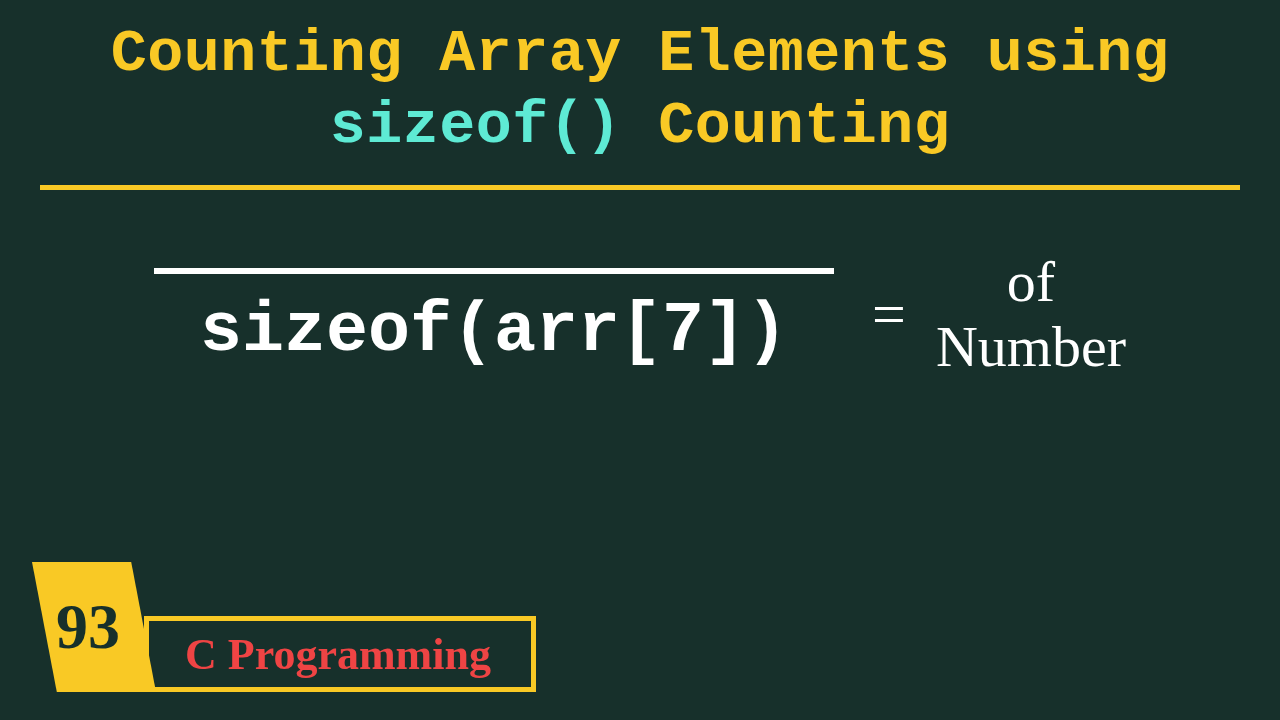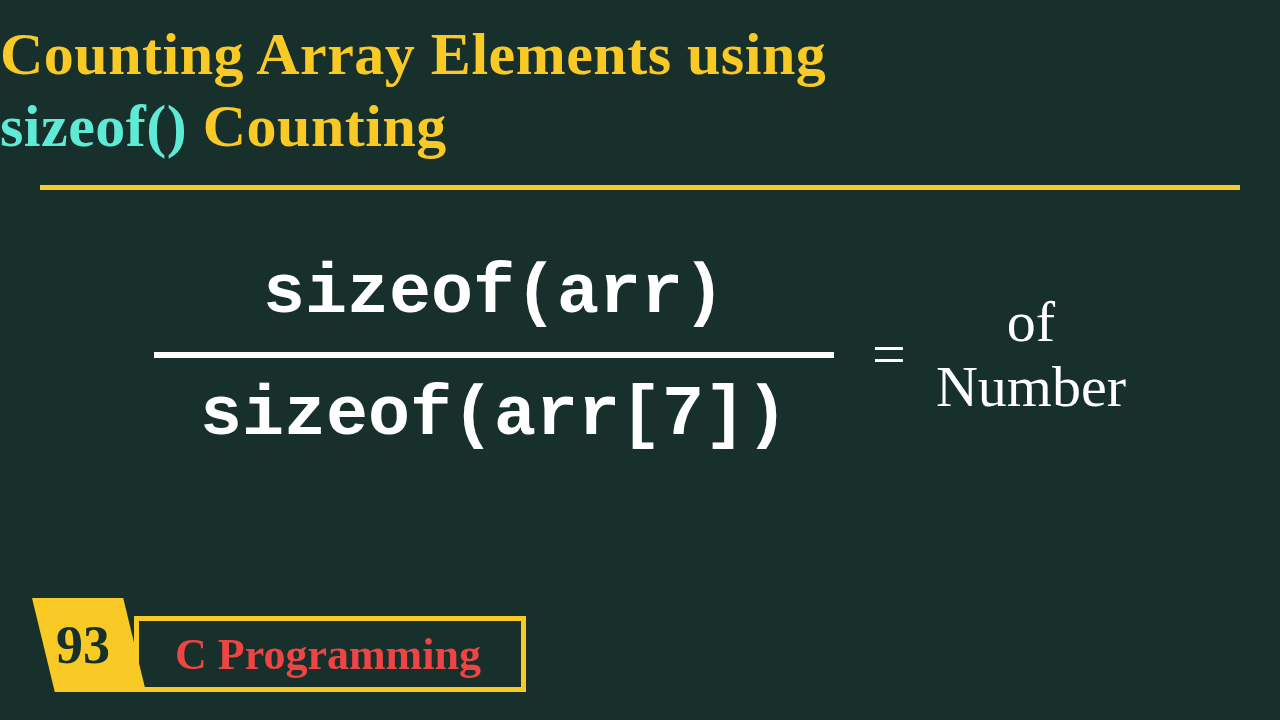--- a/index.html
+++ b/index.html
@@ -14,21 +14,22 @@
   .stage {
     position: relative;
     width: 1280px;
     height: 720px;
   }
   .title {
     position: absolute;
     top: 18px;
     left: 0;
     right: 0;
-    font-family: Liberation Serif, serif;
+    text-align: center;
+    font-family: Liberation Mono, monospace;
     font-weight: 700;
     font-size: 60px;
     line-height: 1.2;
     letter-spacing: 0.5px;
   }
   .title .yellow { color: #f9c925; }
   .title .green  { color: #5eead4; }
   .hr {
     position: absolute;
     top: 185px;
@@ -81,26 +82,26 @@
     bottom: 28px;
     display: flex;
     align-items: flex-end;
   }
   .badge {
     position: relative;
     display: inline-flex;
     align-items: center;
     justify-content: center;
     padding: 0 36px 0 24px;
-    height: 94px;
+    height: 130px;
     background: #f9c925;
     color: #17302b;
     font-family: "Comic Sans MS", "Comic Sans", cursive;
     font-weight: 700;
-    font-size: 54px;
+    font-size: 64px;
     clip-path: polygon(0 0, 80% 0, 100% 100%, 20% 100%);
     z-index: 2;
   }
   .course {
     position: relative;
     margin-left: -12px;
     height: 66px;
     padding: 0 40px 0 36px;
     background: #17302b;
     border: 5px solid #f9c925;
@@ -120,21 +121,20 @@
 
   <div class="title">
     <span class="yellow">Counting Array Elements using</span><br>
     <span class="green">sizeof()</span><span class="yellow"> Counting</span>
   </div>
 
   <div class="hr"></div>
 
   <div class="formula-area">
     <div class="fraction">
-      <div>sizeof(arr)</div>
       <div class="frac-bar"></div>
       <div>sizeof(arr[7])</div>
     </div>
     <div class="equals">=</div>
     <div class="result">
       <div>of</div>
       <div>Number</div>
     </div>
   </div>
 

